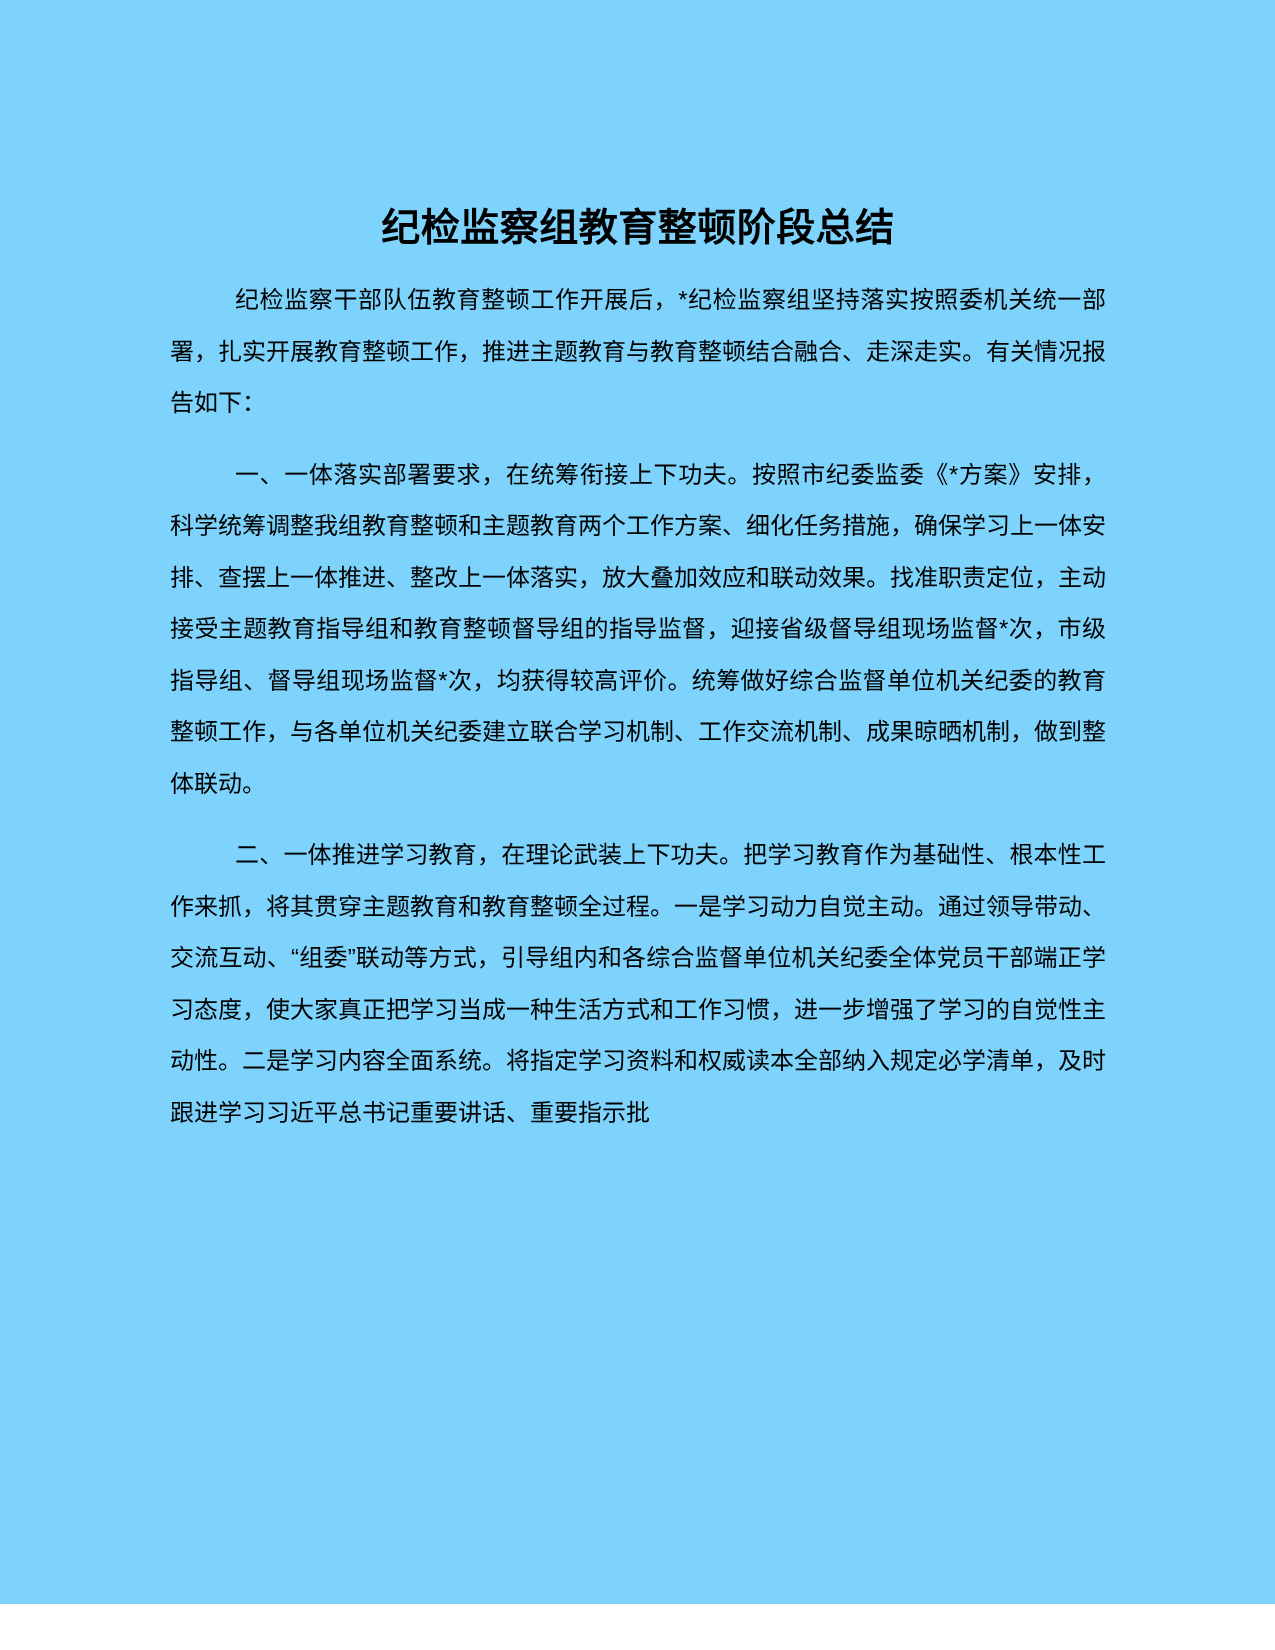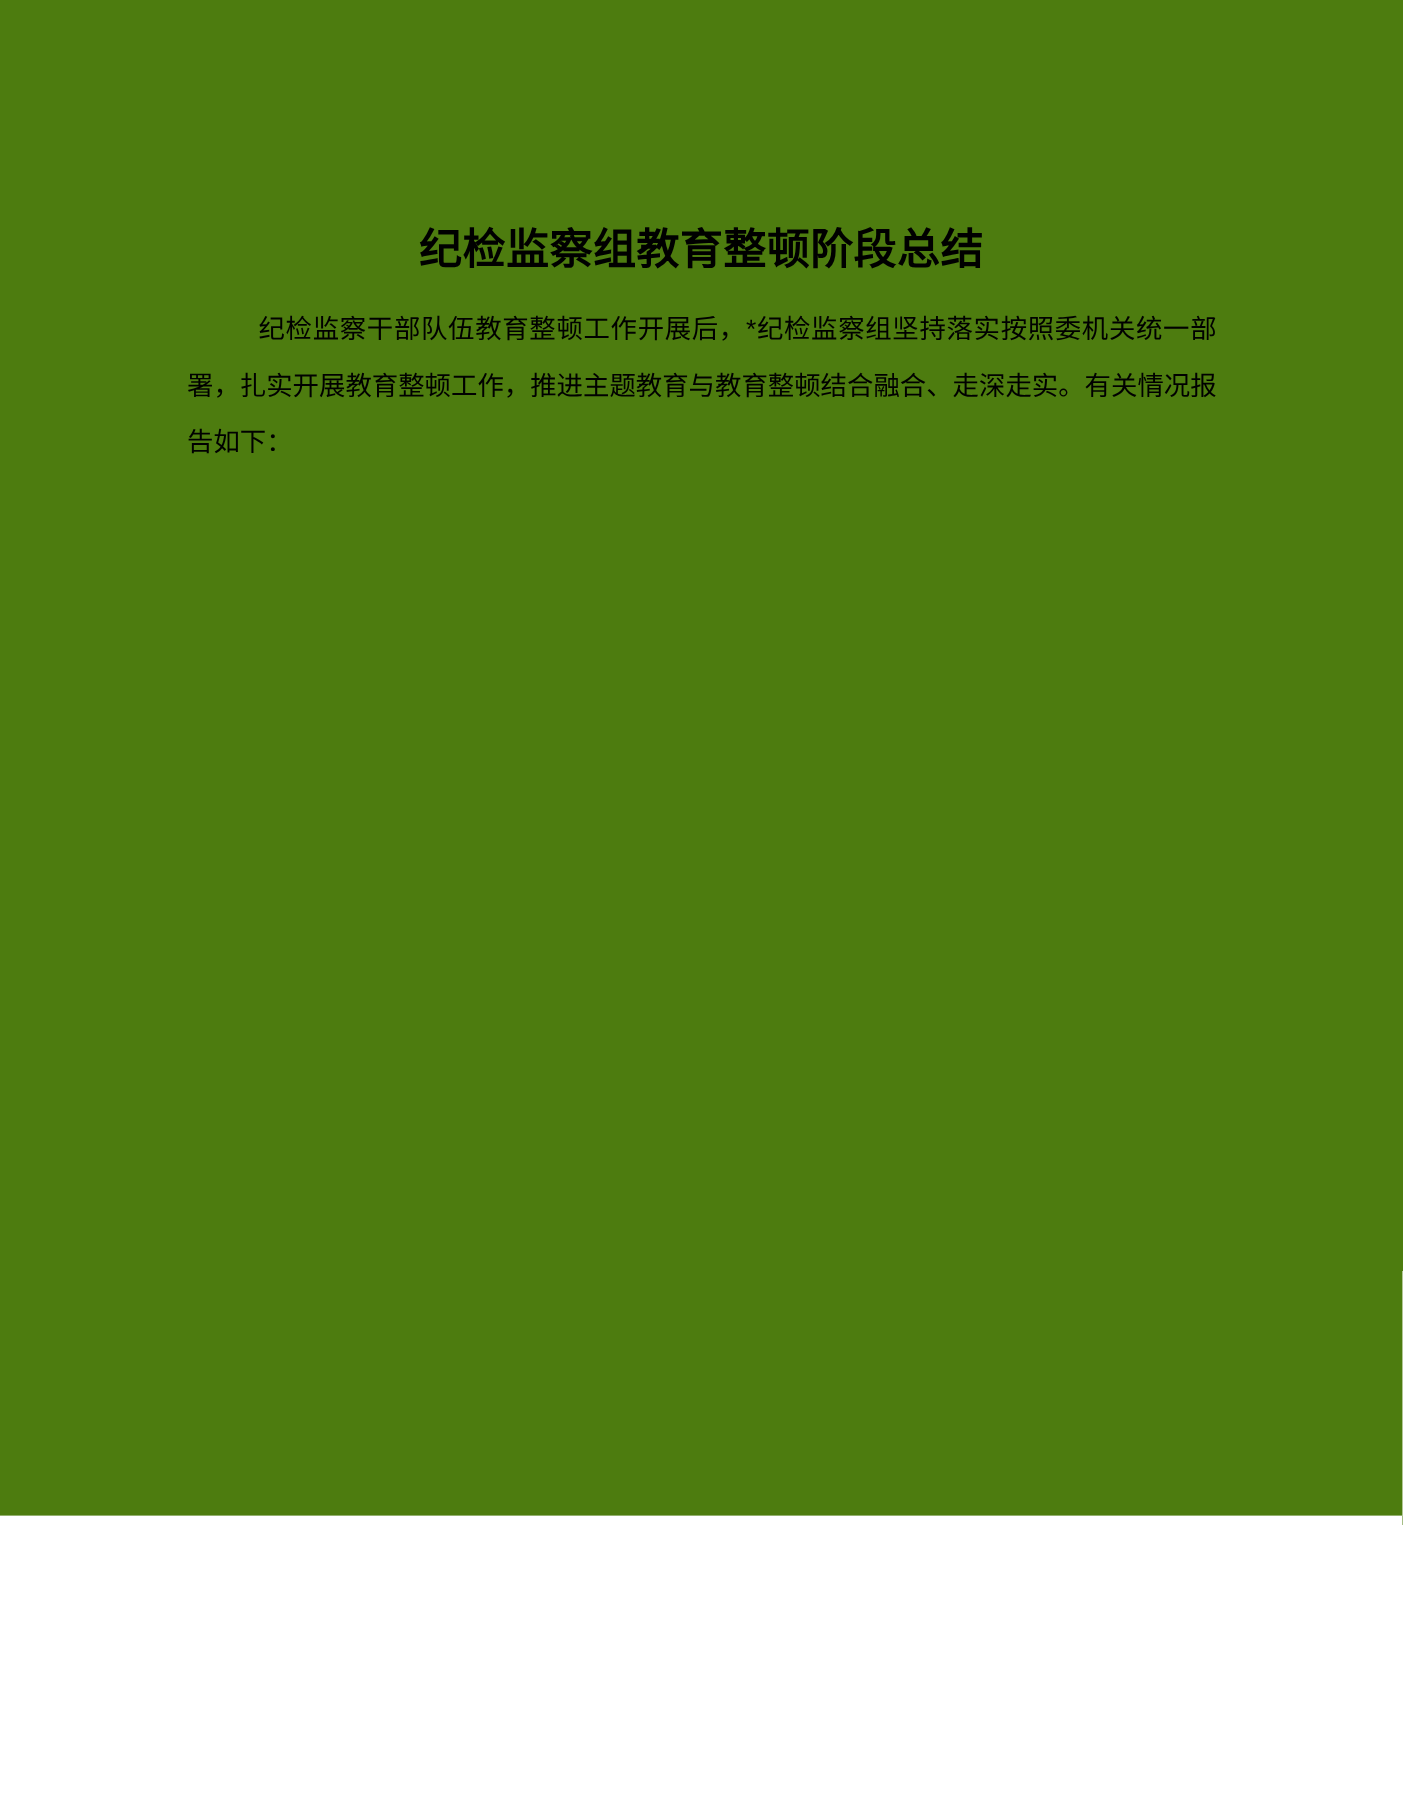--- a/index.html
+++ b/index.html
@@ -5,23 +5,23 @@
 <style>
   html, body {
     margin: 0;
     padding: 0;
     background: #ffffff;
   }
 
   .page {
     position: relative;
     width: 1275px;
-    height: 1378px;
+    height: 1604px;
     margin: 0 auto;
-    background: #4d7c0f;
+    background: #7dd3fc;
     overflow: hidden;
     box-sizing: border-box;
   }
 
   .doc-body {
     position: absolute;
     left: 170px;
     top: 196px;
     width: 936px;
   }
@@ -64,17 +64,19 @@
 <body>
 
 <div class="page">
 
   <div class="doc-body">
 
     <h1 class="doc-title">纪检监察组教育整顿阶段总结</h1>
 
     <p class="doc-para">纪检监察干部队伍教育整顿工作开展后，*纪检监察组坚持落实按照委机关统一部署，扎实开展教育整顿工作，推进主题教育与教育整顿结合融合、走深走实。有关情况报告如下：</p>
 
+    <p class="doc-para spaced">一、一体落实部署要求，在统筹衔接上下功夫。按照市纪委监委《*方案》安排，科学统筹调整我组教育整顿和主题教育两个工作方案、细化任务措施，确保学习上一体安排、查摆上一体推进、整改上一体落实，放大叠加效应和联动效果。找准职责定位，主动接受主题教育指导组和教育整顿督导组的指导监督，迎接省级督导组现场监督*次，市级指导组、督导组现场监督*次，均获得较高评价。统筹做好综合监督单位机关纪委的教育整顿工作，与各单位机关纪委建立联合学习机制、工作交流机制、成果晾晒机制，做到整体联动。</p>
 
+    <p class="doc-para spaced">二、一体推进学习教育，在理论武装上下功夫。把学习教育作为基础性、根本性工作来抓，将其贯穿主题教育和教育整顿全过程。一是学习动力自觉主动。通过领导带动、交流互动、“组委”联动等方式，引导组内和各综合监督单位机关纪委全体党员干部端正学习态度，使大家真正把学习当成一种生活方式和工作习惯，进一步增强了学习的自觉性主动性。二是学习内容全面系统。将指定学习资料和权威读本全部纳入规定必学清单，及时跟进学习习近平总书记重要讲话、重要指示批</p>
 
   </div>
 
 </div>
 
 </body></html>

